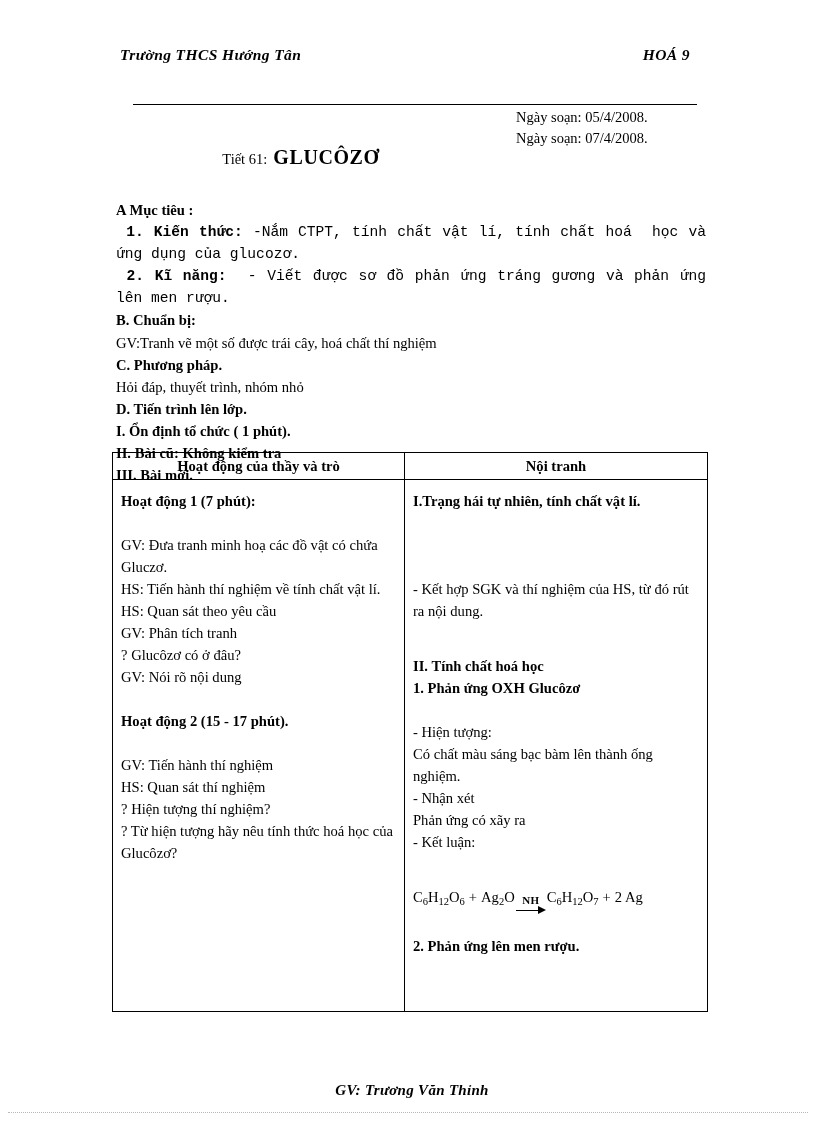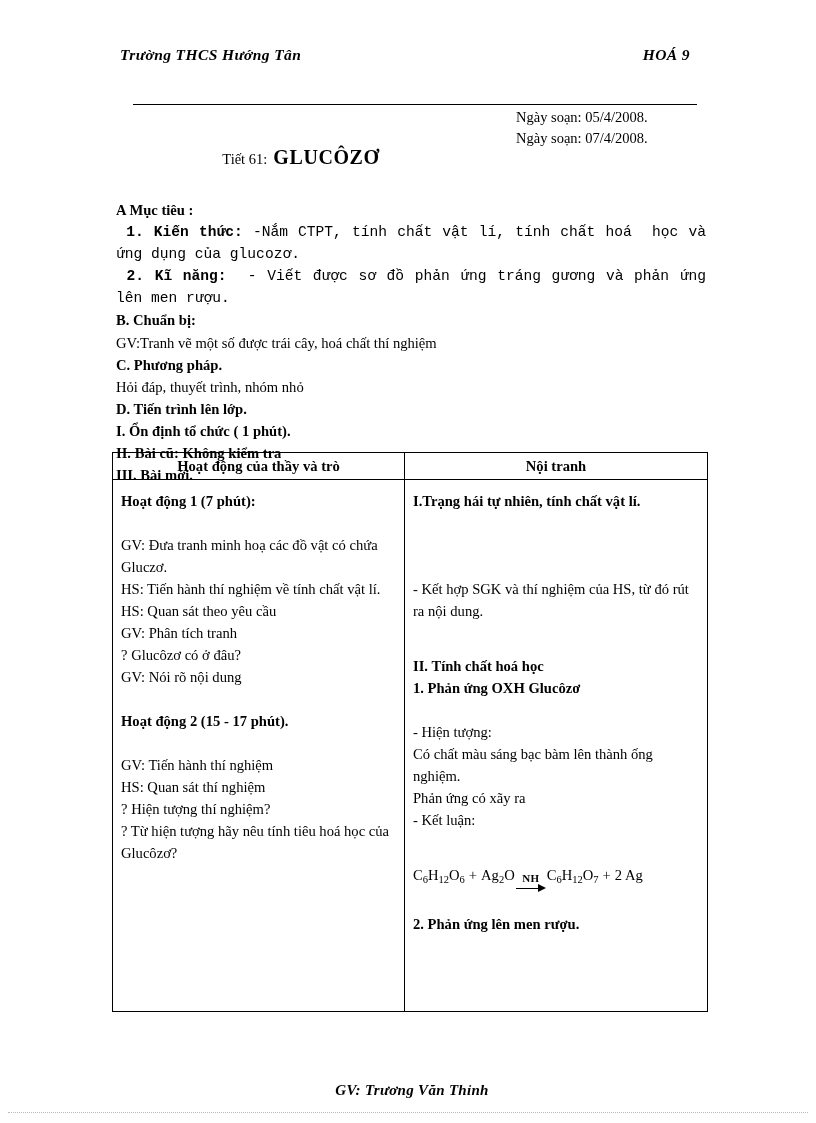--- a/index.html
+++ b/index.html
@@ -273,37 +273,38 @@
           <div class="ln">HS: Quan sát theo yêu cầu</div>
           <div class="ln">GV: Phân tích tranh</div>
           <div class="ln">? Glucôzơ có ở đâu?</div>
           <div class="ln">GV: Nói rõ nội dung</div>
           <div class="sp"></div>
           <div class="ln bold">Hoạt động 2 (15 - 17 phút).</div>
           <div class="sp"></div>
           <div class="ln">GV: Tiến hành thí nghiệm</div>
           <div class="ln">HS: Quan sát thí nghiệm</div>
           <div class="ln">? Hiện tượng thí nghiệm?</div>
-          <div class="ln">? Từ hiện tượng hãy nêu tính tiêu hoá học của Glucôzơ?</div>
+          <div class="ln">? Từ hiện tượng hãy nêu tính thức hoá học của Glucôzơ?</div>
         </div>
       </div>
 
       <div class="col-right">
         <div class="cellblock">
           <div class="ln bold">I.Trạng hái tự nhiên, tính chất vật lí.</div>
           <div class="sp-lg"></div>
           <div class="sp"></div>
           <div class="ln">- Kết hợp SGK và thí nghiệm của HS, từ đó rút ra nội dung.</div>
           <div class="sp"></div>
           <div class="sp-sm"></div>
           <div class="ln bold">II. Tính chất hoá học</div>
           <div class="ln bold">1. Phản ứng OXH Glucôzơ</div>
           <div class="sp"></div>
           <div class="ln">- Hiện tượng:</div>
           <div class="ln">Có chất màu sáng bạc bàm lên thành ống nghiệm.</div>
+          <div class="ln">- Nhận xét</div>
           <div class="ln">Phản ứng có xãy ra</div>
           <div class="ln">- Kết luận:</div>
           <div class="sp"></div>
           <div class="sp-sm"></div>
 
           <div class="equation">
             <span><span>C</span><sub>6</sub><span>H</span><sub>12</sub><span>O</span><sub>6</sub></span>
             <span style="margin:0 4px;">+</span>
             <span><span>Ag</span><sub>2</sub><span>O</span></span>
             <span class="arrow-group">

